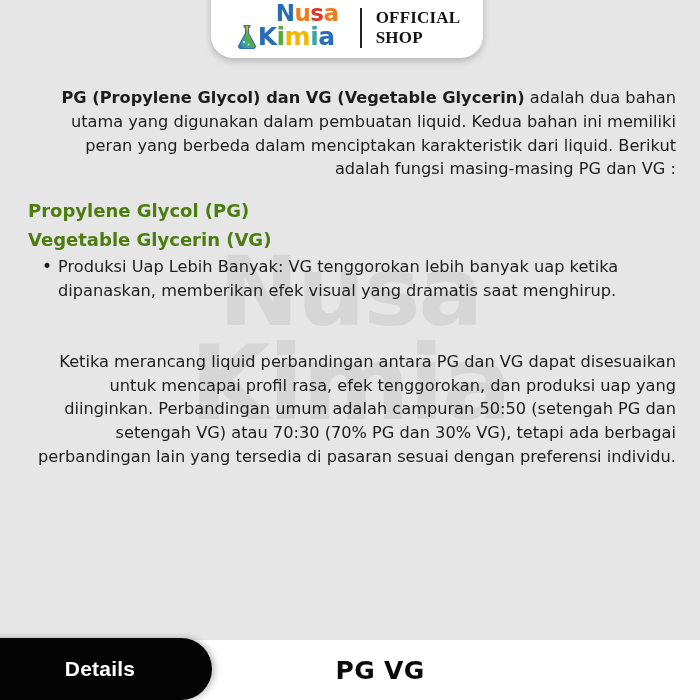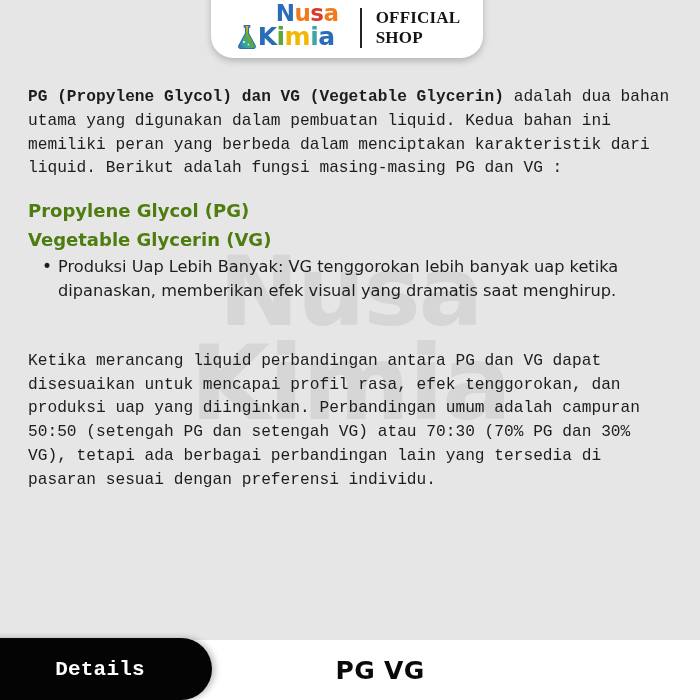--- a/index.html
+++ b/index.html
@@ -129,22 +129,21 @@
     top: 86px;
     width: 648px;
     z-index: 3;
     color: #1d1d1d;
     font-family: "DejaVu Sans", sans-serif;
     font-size: 16.2px;
     line-height: 1.47;
   }
   .para {
     margin: 0 0 17px 0;
-    text-align: left;
-    font-family: Liberation Mono, monospace;
+    text-align: right;
   }
   .para.last { margin-bottom: 0; margin-top: 16px; }
   .para b, .heading {
     font-weight: 700;
   }
   .heading {
     margin: 0 0 2px 0;
     font-size: 18px;
     color: #4d7c0f;
   }
@@ -190,21 +189,21 @@
     box-shadow: 3px 0 6px rgba(0,0,0,0.25);
     z-index: 9;
     display: flex;
     align-items: center;
     justify-content: center;
     padding-left: 28px;
     box-sizing: border-box;
   }
   .footer-pill-label {
     color: #ffffff;
-    font-family: Liberation Mono, monospace;
+    font-family: Liberation Sans, sans-serif;
     font-weight: 700;
     font-size: 21px;
     letter-spacing: 0.2px;
   }
   .footer-title {
     position: absolute;
     left: 0;
     bottom: 0;
     width: 700px;
     height: 60px;

